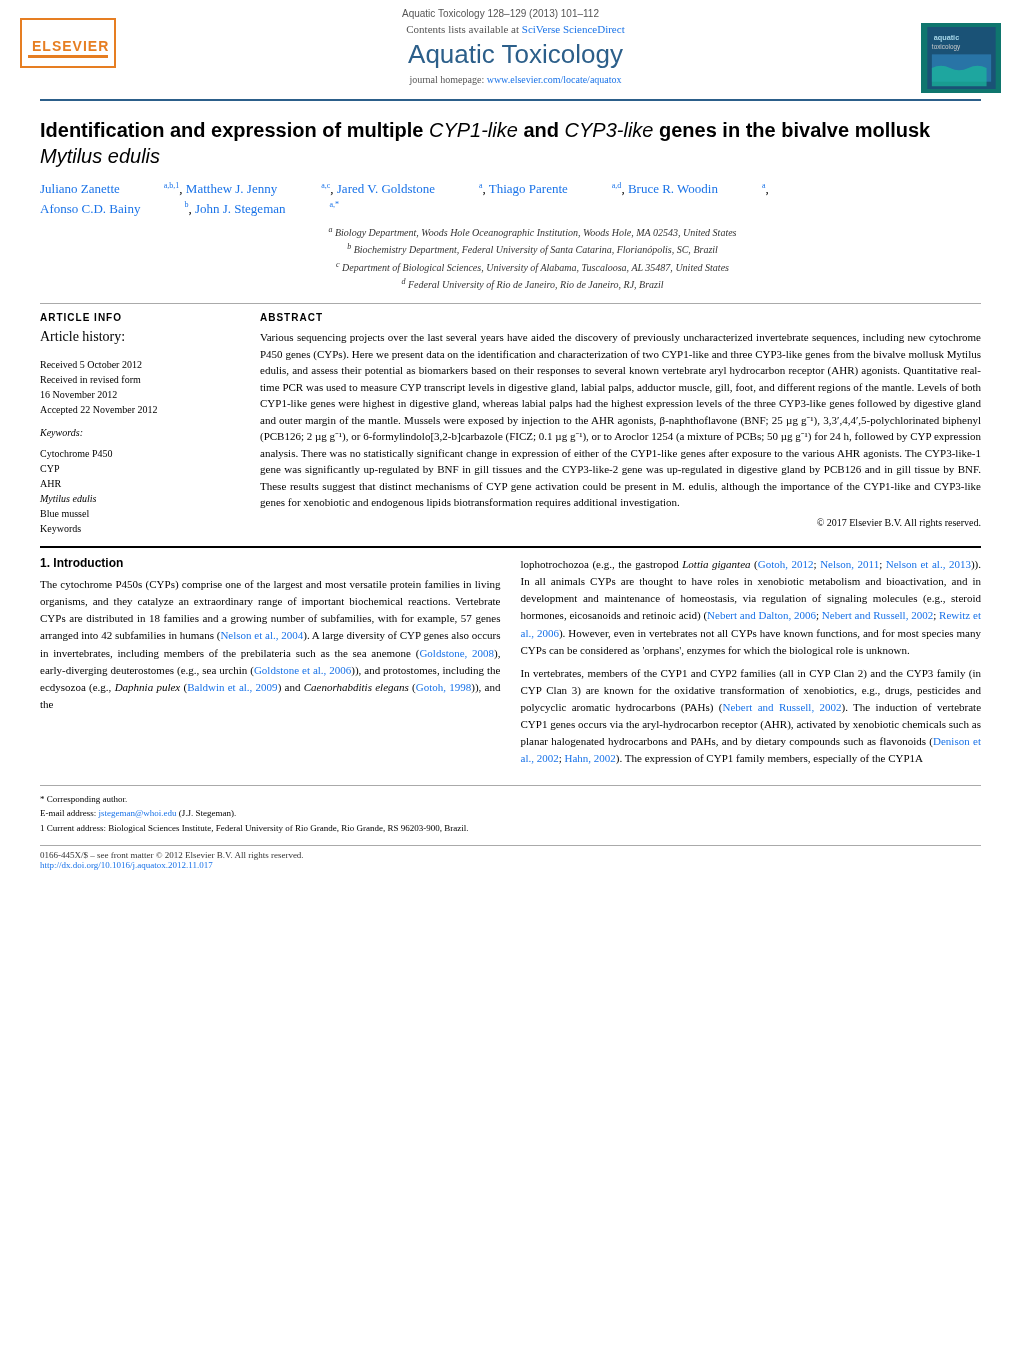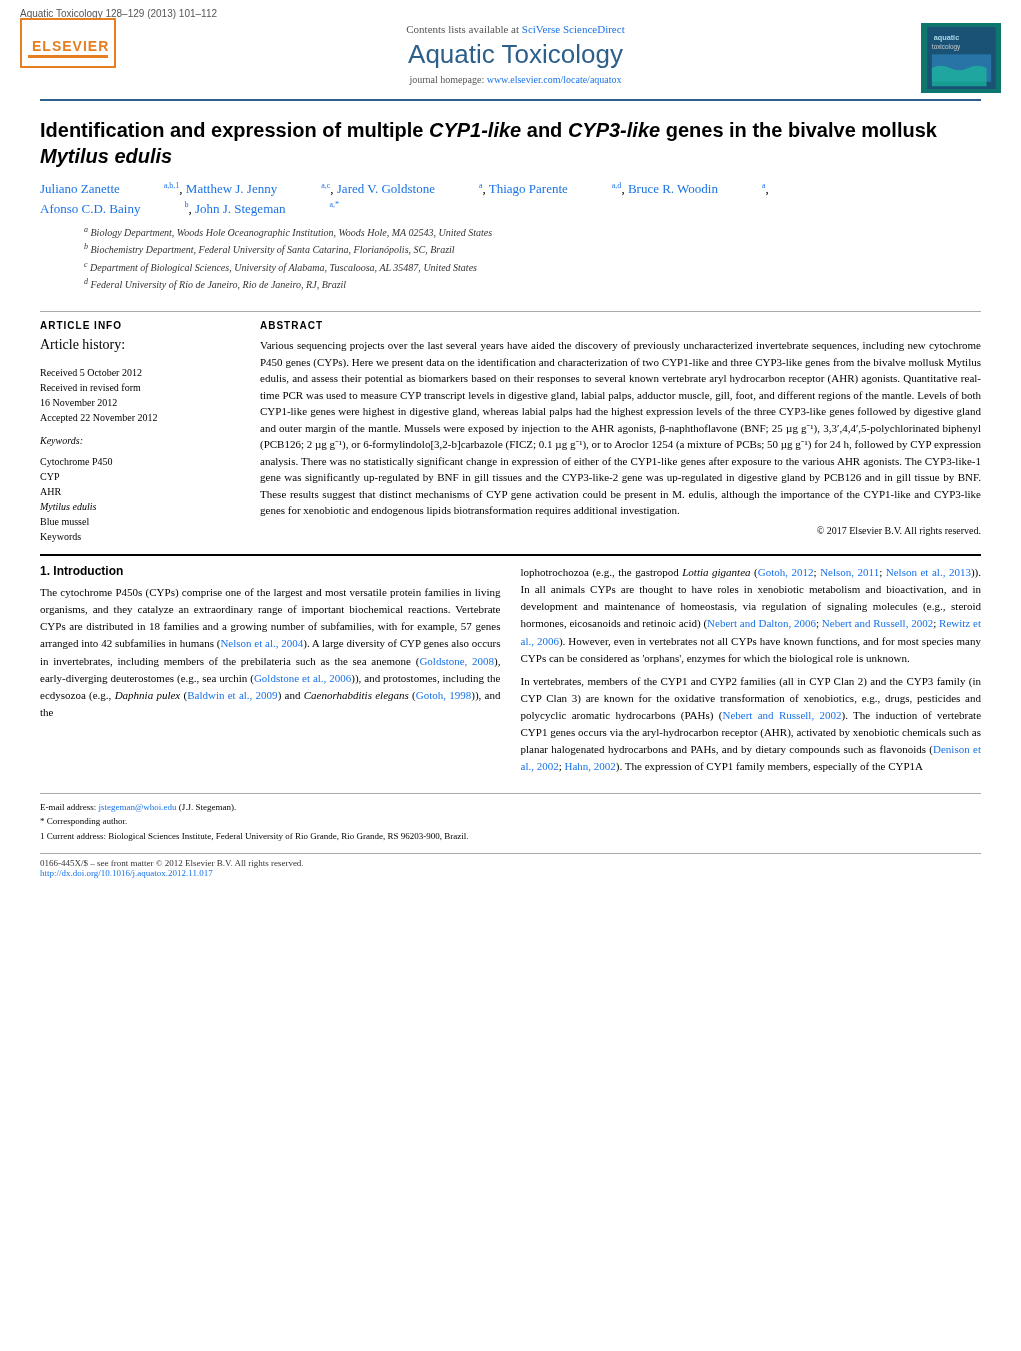--- a/index.html
+++ b/index.html
@@ -83,21 +83,21 @@
       font-family: Arial, sans-serif;
       text-align: center;
       padding: 4px;
     }
     .header-divider {
       border: none;
       border-top: 2px solid #2c5f8a;
       margin: 6px 20px;
     }
     .journal-vol-info {
-      text-align: left;
+      text-align: center;
       font-size: 10px;
       color: #555;
       padding-right: 20px;
       margin-bottom: 4px;
       font-family: Arial, sans-serif;
     }
     
     .main-content {
       padding: 10px 40px 20px 40px;
     }
@@ -105,37 +105,38 @@
     .paper-title {
       font-size: 20px;
       font-weight: bold;
       color: #000;
       margin-bottom: 10px;
       line-height: 1.3;
       font-family: Arial, sans-serif;
     }
     .paper-title-italic {
       font-style: italic;
-      font-weight: bold;
+      font-weight: normal;
     }
     
     .authors-line {
       font-size: 13px;
       color: #1a73e8;
       margin-bottom: 6px;
       line-height: 1.5;
     }
     .author-sep { color: #000; }
     
     .affiliations {
       font-size: 10px;
       color: #333;
-      margin-bottom: 18px;
+      margin-bottom: 10px;
       line-height: 1.6;
       font-style: italic;
+      text-align: center;
     }
     .affil-line { display: block; }
     
     .section-divider {
       border: none;
       border-top: 1px solid #aaa;
       margin: 8px 0;
     }
     
     .two-col {
@@ -355,26 +356,26 @@
       <div class="body-col">
         <div class="body-text">
           <p>lophotrochozoa (e.g., the gastropod <i>Lottia gigantea</i> (<a class="body-link">Gotoh, 2012</a>; <a class="body-link">Nelson, 2011</a>; <a class="body-link">Nelson et al., 2013</a>)). In all animals CYPs are thought to have roles in xenobiotic metabolism and bioactivation, and in development and maintenance of homeostasis, via regulation of signaling molecules (e.g., steroid hormones, eicosanoids and retinoic acid) (<a class="body-link">Nebert and Dalton, 2006</a>; <a class="body-link">Nebert and Russell, 2002</a>; <a class="body-link">Rewitz et al., 2006</a>). However, even in vertebrates not all CYPs have known functions, and for most species many CYPs can be considered as 'orphans', enzymes for which the biological role is unknown.</p>
           <p>In vertebrates, members of the CYP1 and CYP2 families (all in CYP Clan 2) and the CYP3 family (in CYP Clan 3) are known for the oxidative transformation of xenobiotics, e.g., drugs, pesticides and polycyclic aromatic hydrocarbons (PAHs) (<a class="body-link">Nebert and Russell, 2002</a>). The induction of vertebrate CYP1 genes occurs via the aryl-hydrocarbon receptor (AHR), activated by xenobiotic chemicals such as planar halogenated hydrocarbons and PAHs, and by dietary compounds such as flavonoids (<a class="body-link">Denison et al., 2002</a>; <a class="body-link">Hahn, 2002</a>). The expression of CYP1 family members, especially of the CYP1A</p>
         </div>
       </div>
     </div>
 
     <div class="footnotes">
       <div>
+        <span>* Corresponding author.</span>
+      </div>
+      <div>
         <span>E-mail address:</span>
         <a class="body-link">jstegeman@whoi.edu</a>
         <span>(J.J. Stegeman).</span>
-      </div>
-      <div>
-        <span>* Corresponding author.</span>
       </div>
       <div>1 Current address: Biological Sciences Institute, Federal University of Rio Grande, Rio Grande, RS 96203-900, Brazil.</div>
     </div>
 
     <div class="footer-bar">
       <div>0166-445X/$ – see front matter © 2012 Elsevier B.V. All rights reserved.</div>
       <div>
         <a class="doi-link">http://dx.doi.org/10.1016/j.aquatox.2012.11.017</a>
       </div>
     </div>

